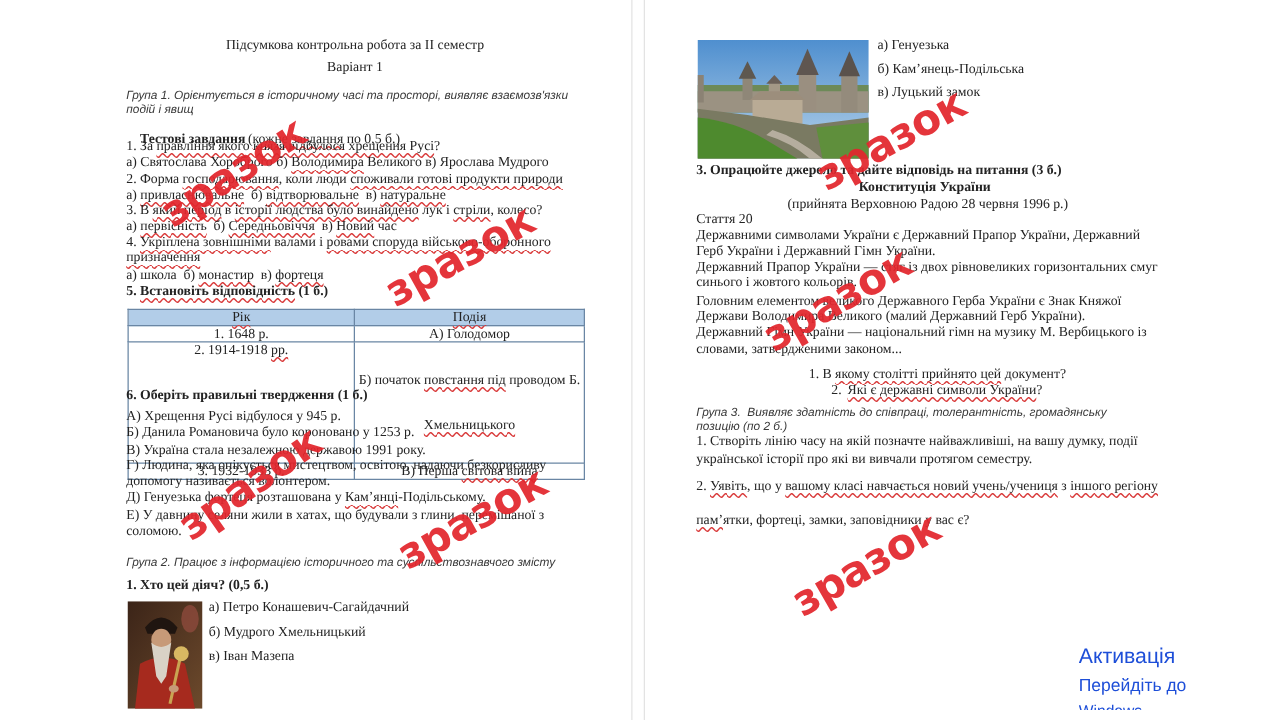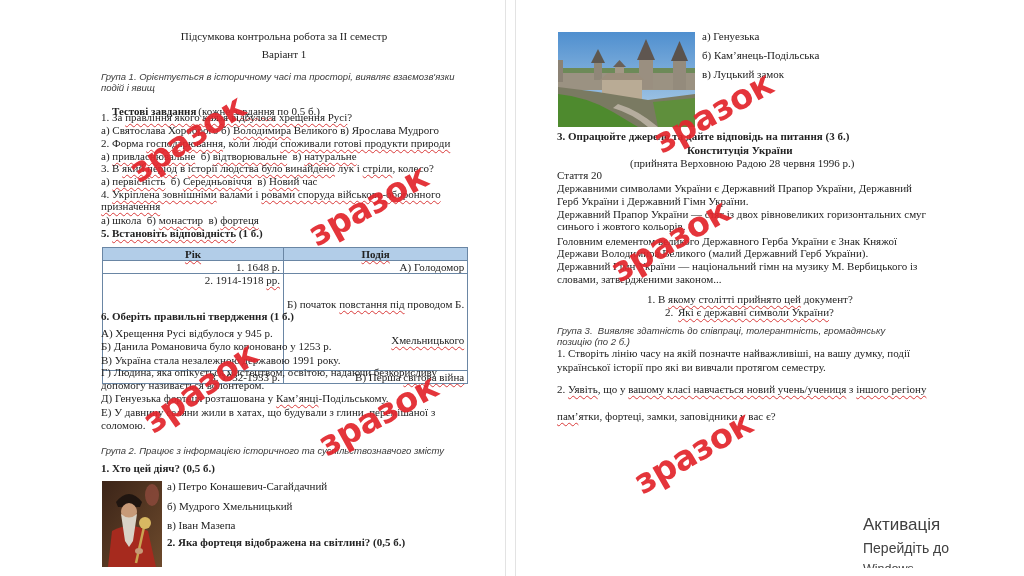--- a/index.html
+++ b/index.html
@@ -8,25 +8,25 @@
     #pl{left:0;width:505px}
     #pr{left:516px;width:508px}
     .sep{position:absolute;top:0;width:1px;height:576px;background:#e3e3e3}
     .ln{position:absolute;white-space:pre;font-family:"Liberation Serif",serif;font-size:11px;line-height:13px;color:#232323}
     .b{font-weight:bold}
     .gh{font-family:"Liberation Sans",sans-serif;font-style:italic;font-size:9.5px;line-height:12px;color:#3a3a3a}
     .ctr{text-align:center}
     .note{margin-left:2px}
     .sp{text-decoration:underline wavy #d93a3a;text-decoration-thickness:1px;text-underline-offset:2px;text-decoration-skip-ink:none}
     table.tbl{position:absolute;border-collapse:collapse;table-layout:fixed;font-family:"Liberation Serif",serif;font-size:11px;line-height:12px;color:#232323}
-    .tbl th,.tbl td{border:1px solid #6a86a4;padding:0 3px;vertical-align:top;white-space:pre;text-align:right;font-weight:normal;width:174px}
-    .tbl th{background:#b2cde8;font-weight:bold;text-align:center}
+    .tbl th,.tbl td{border:1px solid #6a86a4;padding:0 3px;vertical-align:top;white-space:pre;text-align:center;font-weight:normal;width:174px}
+    .tbl th{background:#b2cde8;font-weight:normal;text-align:center}
     .img{position:absolute;display:block}
     .wm{position:absolute;font-family:"DejaVu Sans",sans-serif;font-weight:bold;font-size:34px;line-height:34px;color:#e3262d;white-space:nowrap;opacity:.93;letter-spacing:-0.5px;z-index:5}
-    .act{position:absolute;left:863px;top:505px;width:161px;height:63px;overflow:hidden;font-family:"Liberation Sans",sans-serif;color:#404040;z-index:6}
+    .act{position:absolute;left:863px;top:505px;width:161px;height:63px;overflow:hidden;font-family:"Liberation Sans",sans-serif;color:#1d4ed8;z-index:6}
     .act div{position:absolute;left:0;white-space:nowrap}
   </style>
 </head>
 <body>
 
 <div class="page" id="pl">
   <div class="ln ctr" style="left:101px;width:366px;top:30px">Підсумкова контрольна робота за ІІ семестр</div>
   <div class="ln ctr" style="left:101px;width:366px;top:48px">Варіант 1</div>
 
   <div class="ln gh" style="left:101px;top:71px">Група 1. Орієнтується в історичному часі та просторі, виявляє взаємозв'язки</div>
@@ -101,21 +101,20 @@
     <ellipse cx="27" cy="31" rx="8" ry="9" fill="#c79a78"></ellipse>
     <path d="M19 33 Q27 40 35 33 L31 60 L27 66 L23 60 Z" fill="#d9d2c6"></path>
     <line x1="42" y1="46" x2="34" y2="82" stroke="#c9a452" stroke-width="2.5"></line>
     <circle cx="43" cy="42" r="6" fill="#d8b862"></circle>
     <ellipse cx="37" cy="70" rx="4" ry="3" fill="#c79a78"></ellipse>
   </svg>
 
   <div class="ln" style="left:167px;top:480px">а) Петро Конашевич-Сагайдачний</div>
   <div class="ln" style="left:167px;top:500px">б) Мудрого Хмельницький</div>
   <div class="ln" style="left:167px;top:519px">в) Іван Мазепа</div>
-  <div class="ln b" style="left:167px;top:536px">2. Яка фортеця відображена на світлині? (0,5 б.)</div>
 </div>
 
 <div class="sep" style="left:505px"></div>
 <div class="sep" style="left:515px"></div>
 
 <div class="page" id="pr">
   <svg class="img" style="left:42px;top:32px" width="137" height="95" viewBox="0 0 137 95">
     <defs>
       <linearGradient id="sky" x1="0" y1="0" x2="0" y2="1">
         <stop offset="0" stop-color="#4f8fcf"></stop>

